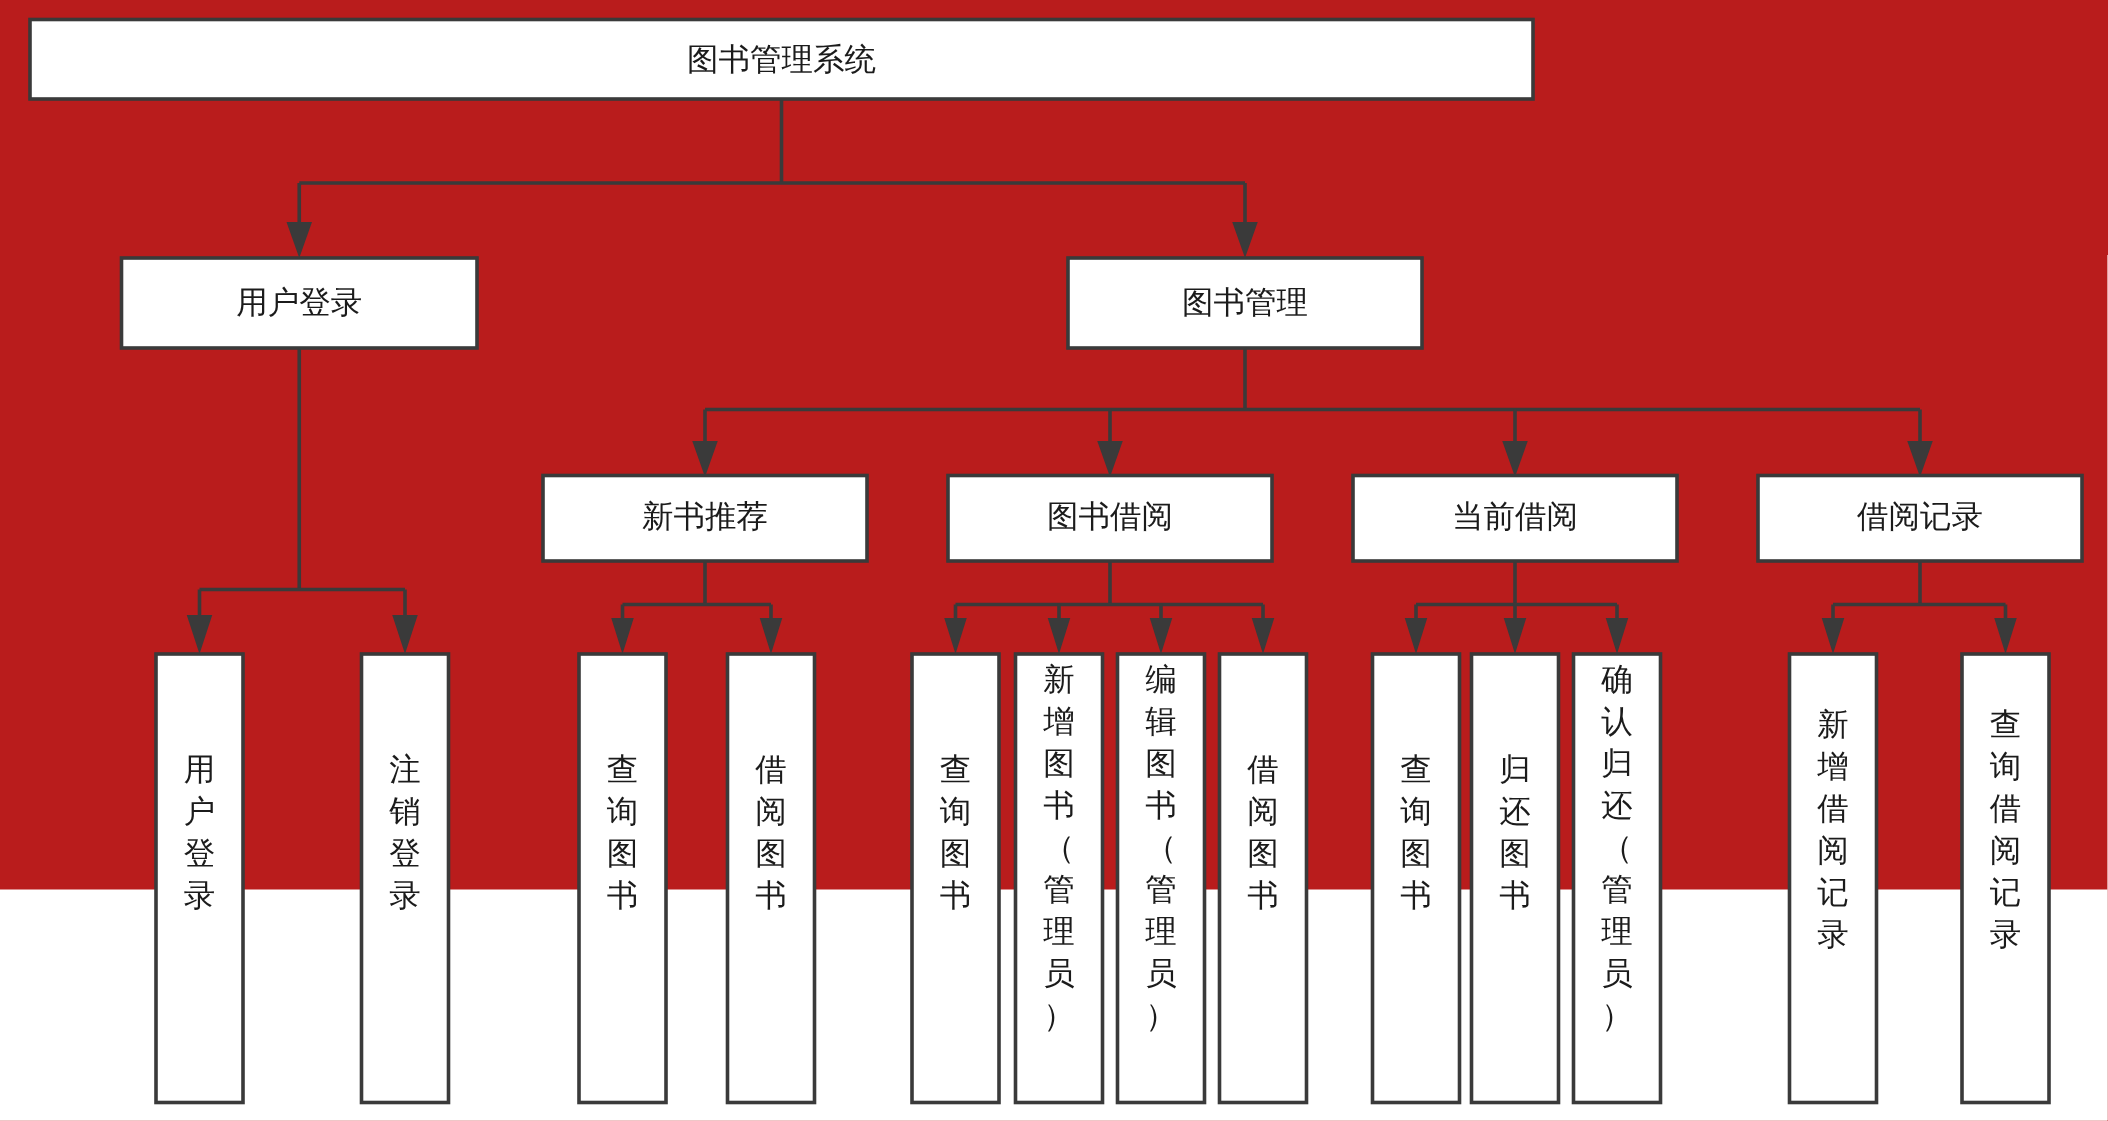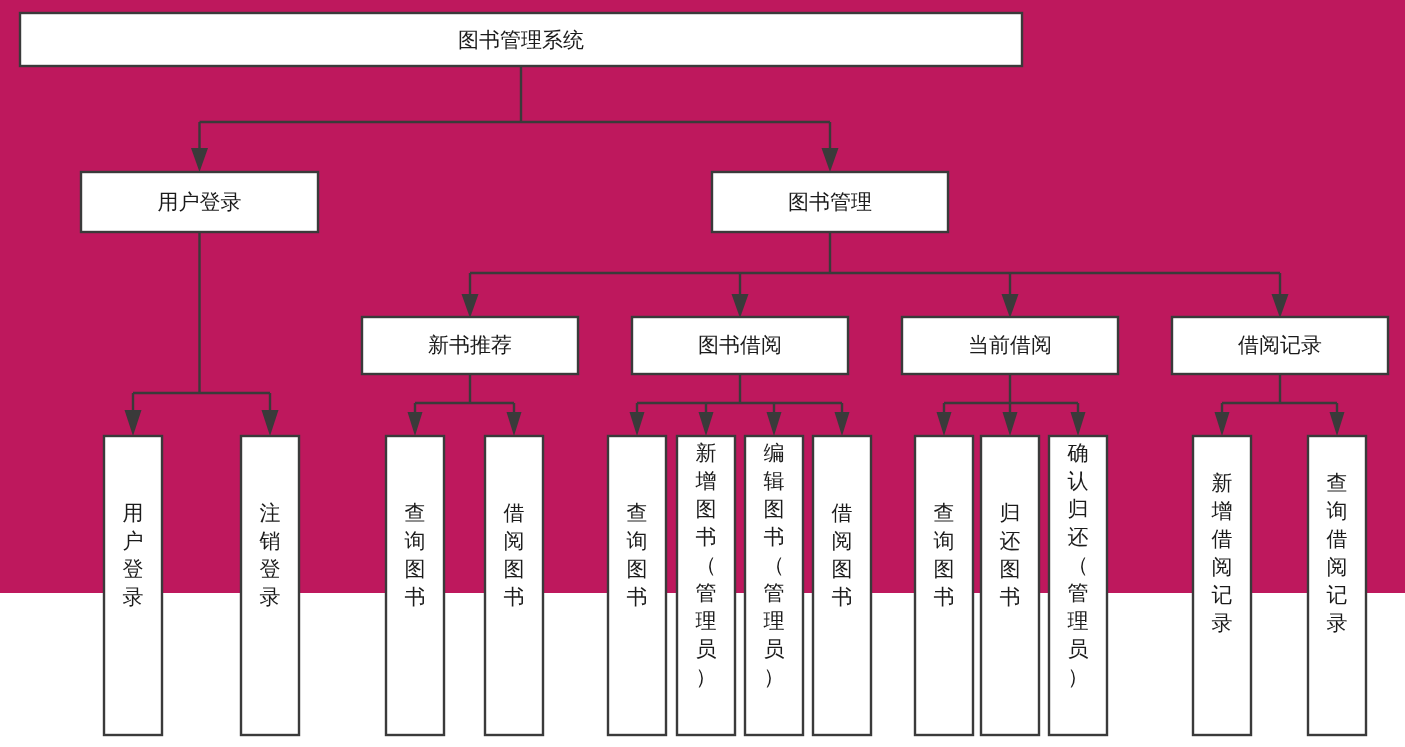--- a/index.html
+++ b/index.html
@@ -11,21 +11,21 @@
   body {
     width: 1405px;
     height: 747px;
     font-family: "Liberation Sans", "DejaVu Sans", sans-serif;
     overflow: hidden;
   }
   #diagram-root {
     position: relative;
     width: 1405px;
     height: 593px;
-    background: #be185d;
+    background: #b91c1c;
   }
   svg#flow-svg {
     position: absolute;
     left: 0;
     top: 0;
     width: 1405px;
     height: 747px;
   }
   .node-box {
     fill: #ffffff;

